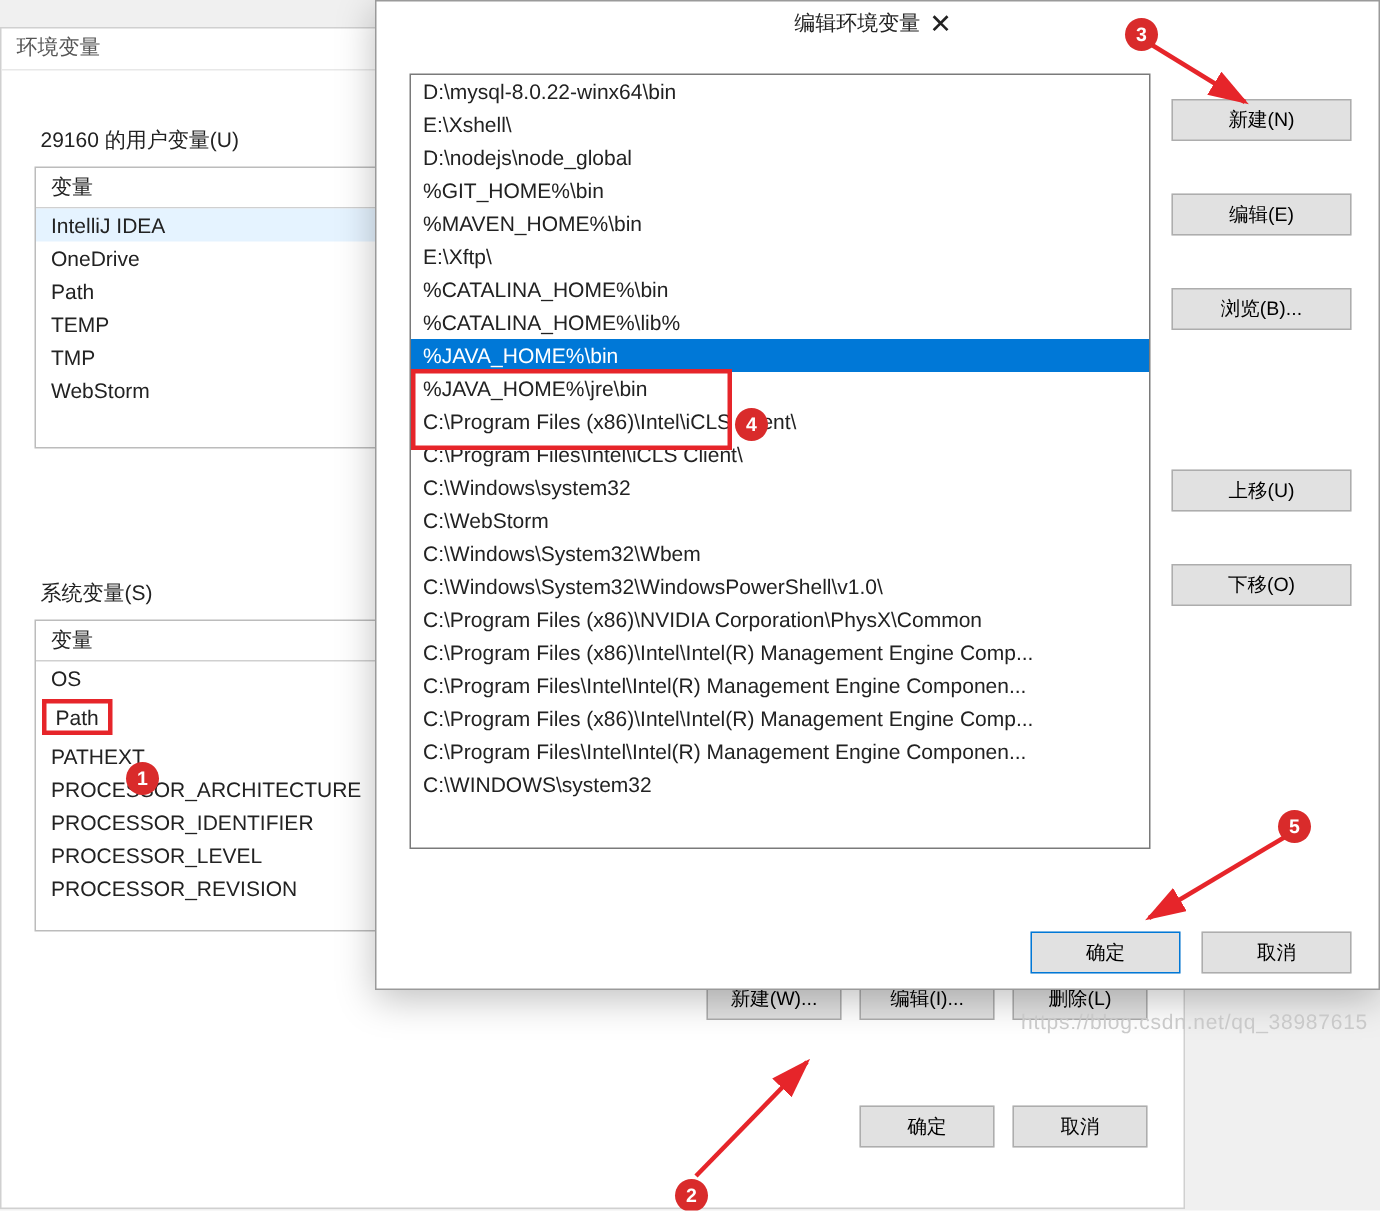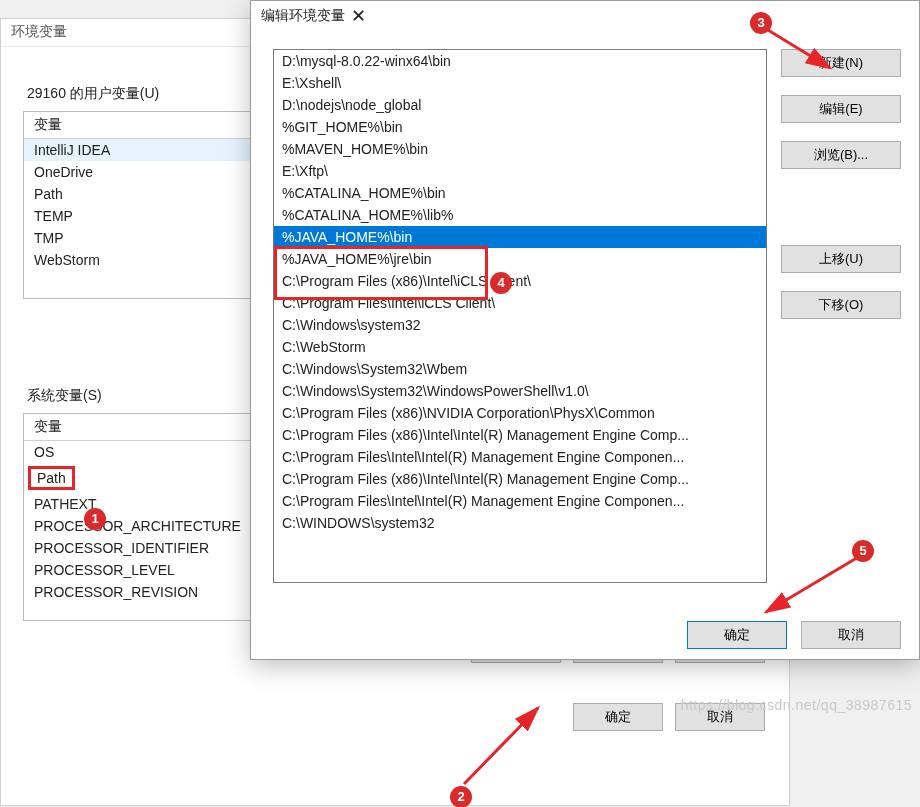--- a/index.html
+++ b/index.html
@@ -69,38 +69,39 @@
   }
   .btn {
     min-width: 90px;
     height: 28px;
     background: #e1e1e1;
     border: 1px solid #adadad;
     font-family: inherit;
     font-size: 13px;
     padding: 0 12px;
     cursor: pointer;
+    margin-top: 17px;
   }
   .btn.primary { border: 1px solid #0078d7; background: #e1e1e1; }
 
   
   .edit-dialog {
     position: absolute;
     left: 250px; top: 0;
     width: 670px; height: 660px;
     background: #ffffff;
     border: 1px solid #9a9a9a;
     box-shadow: 0 6px 24px rgba(0,0,0,0.25);
   }
   .edit-dialog .titlebar {
     height: 30px;
     padding: 5px 10px;
     font-size: 14px;
     display: flex;
-    justify-content: flex-start;
+    justify-content: center;
     align-items: center;
   }
   .close-x { font-size: 18px; padding: 0 6px; cursor: pointer; }
 
   .edit-body {
     padding: 18px 18px 10px 22px;
     display: flex;
     gap: 14px;
     height: calc(100% - 30px);
     flex-direction: column;
@@ -163,21 +164,21 @@
     text-align: center;
     line-height: 22px;
     font-size: 13px;
     font-weight: bold;
     z-index: 60;
   }
   svg.anno { position: absolute; z-index: 55; pointer-events: none; }
 
   .watermark {
     position: absolute;
-    right: 8px; bottom: 94px;
+    right: 8px; bottom: 118px;
     color: #c9c9c9;
     font-size: 14px;
     z-index: 4;
     letter-spacing: 0.5px;
   }
 
   
   .path-list::-webkit-scrollbar { width: 17px; }
   .path-list::-webkit-scrollbar-track { background: #f0f0f0; }
   .path-list::-webkit-scrollbar-thumb { background: #c2c2c2; }

